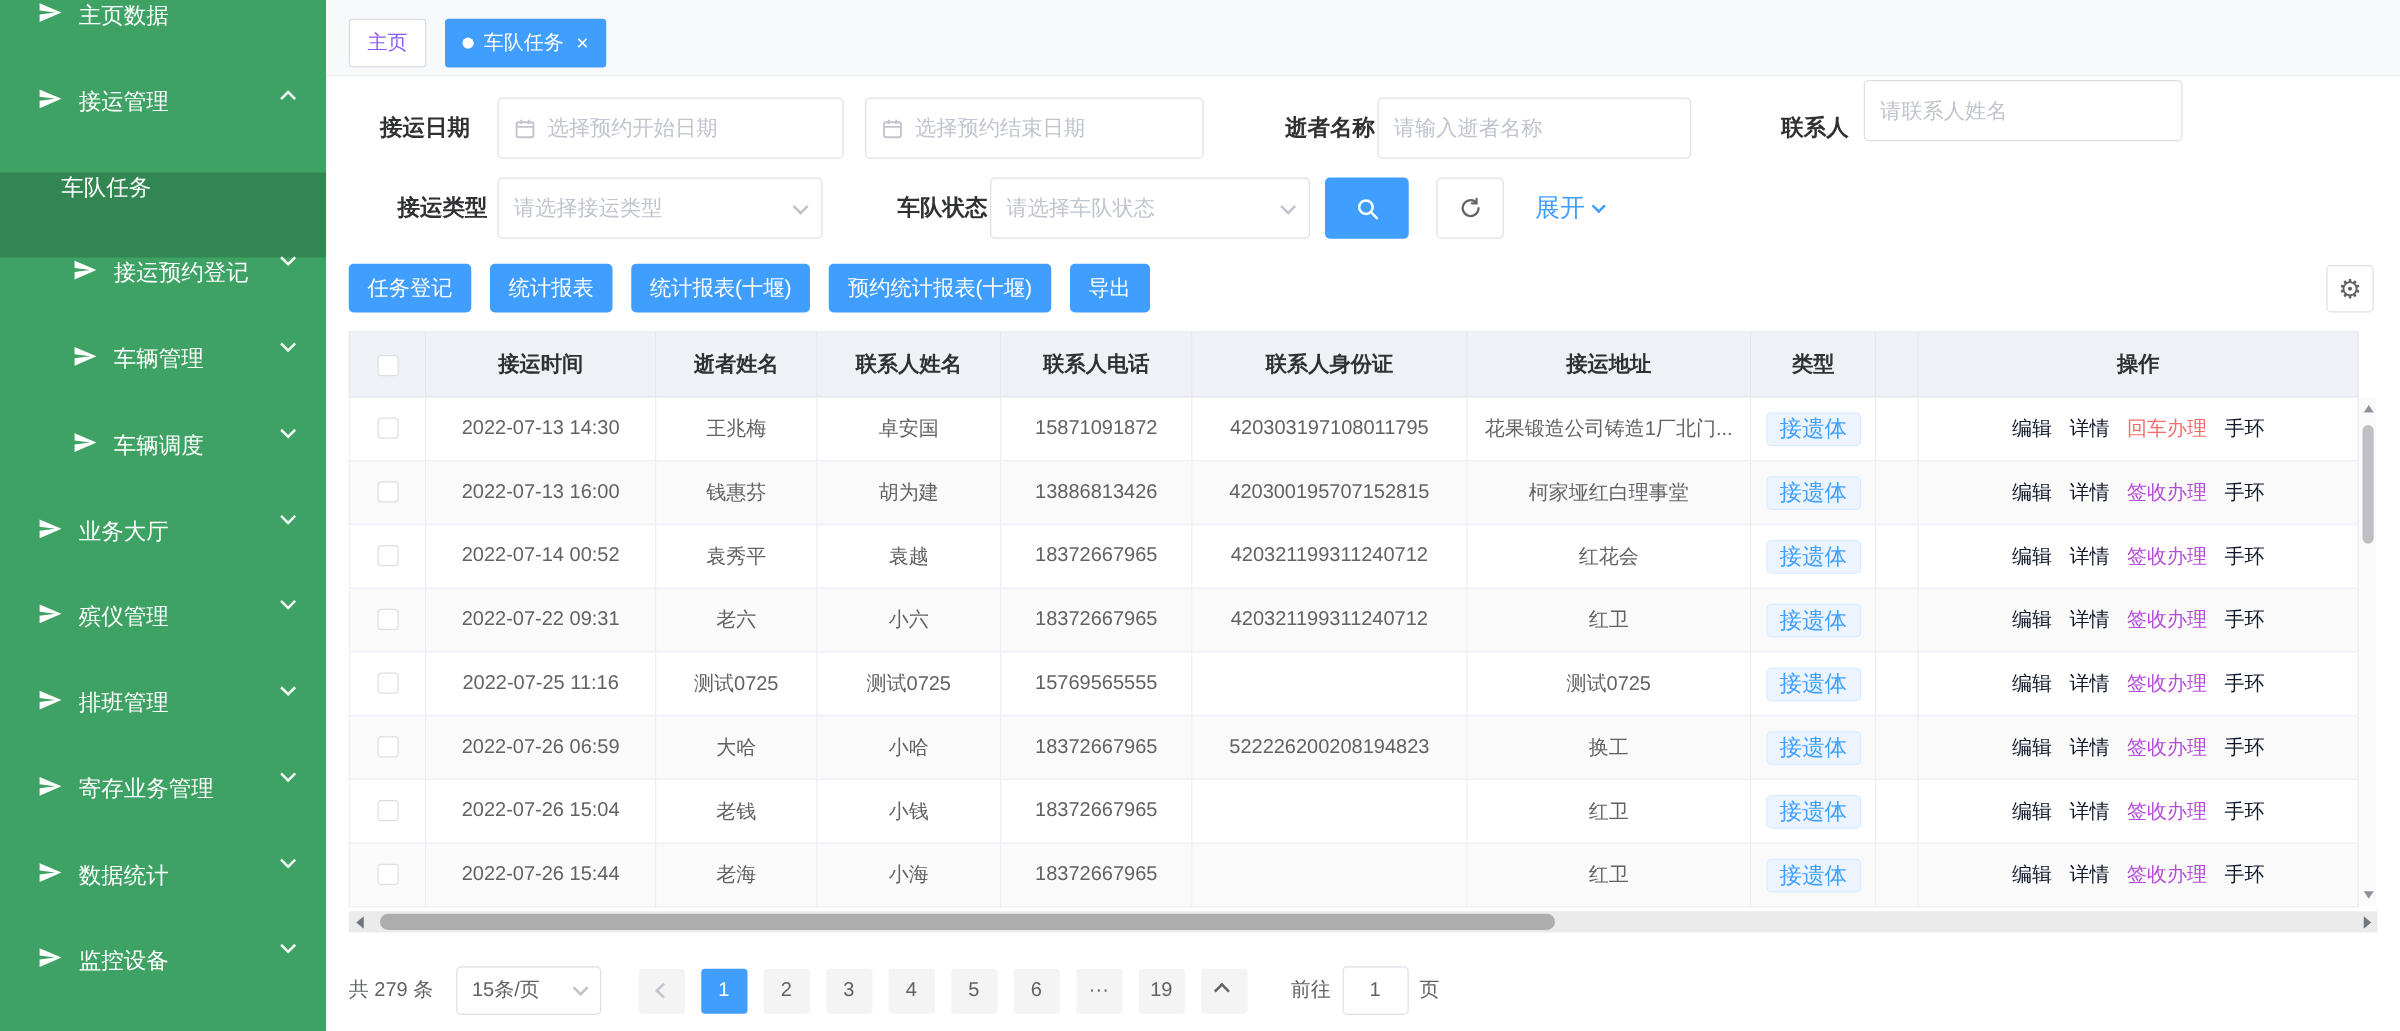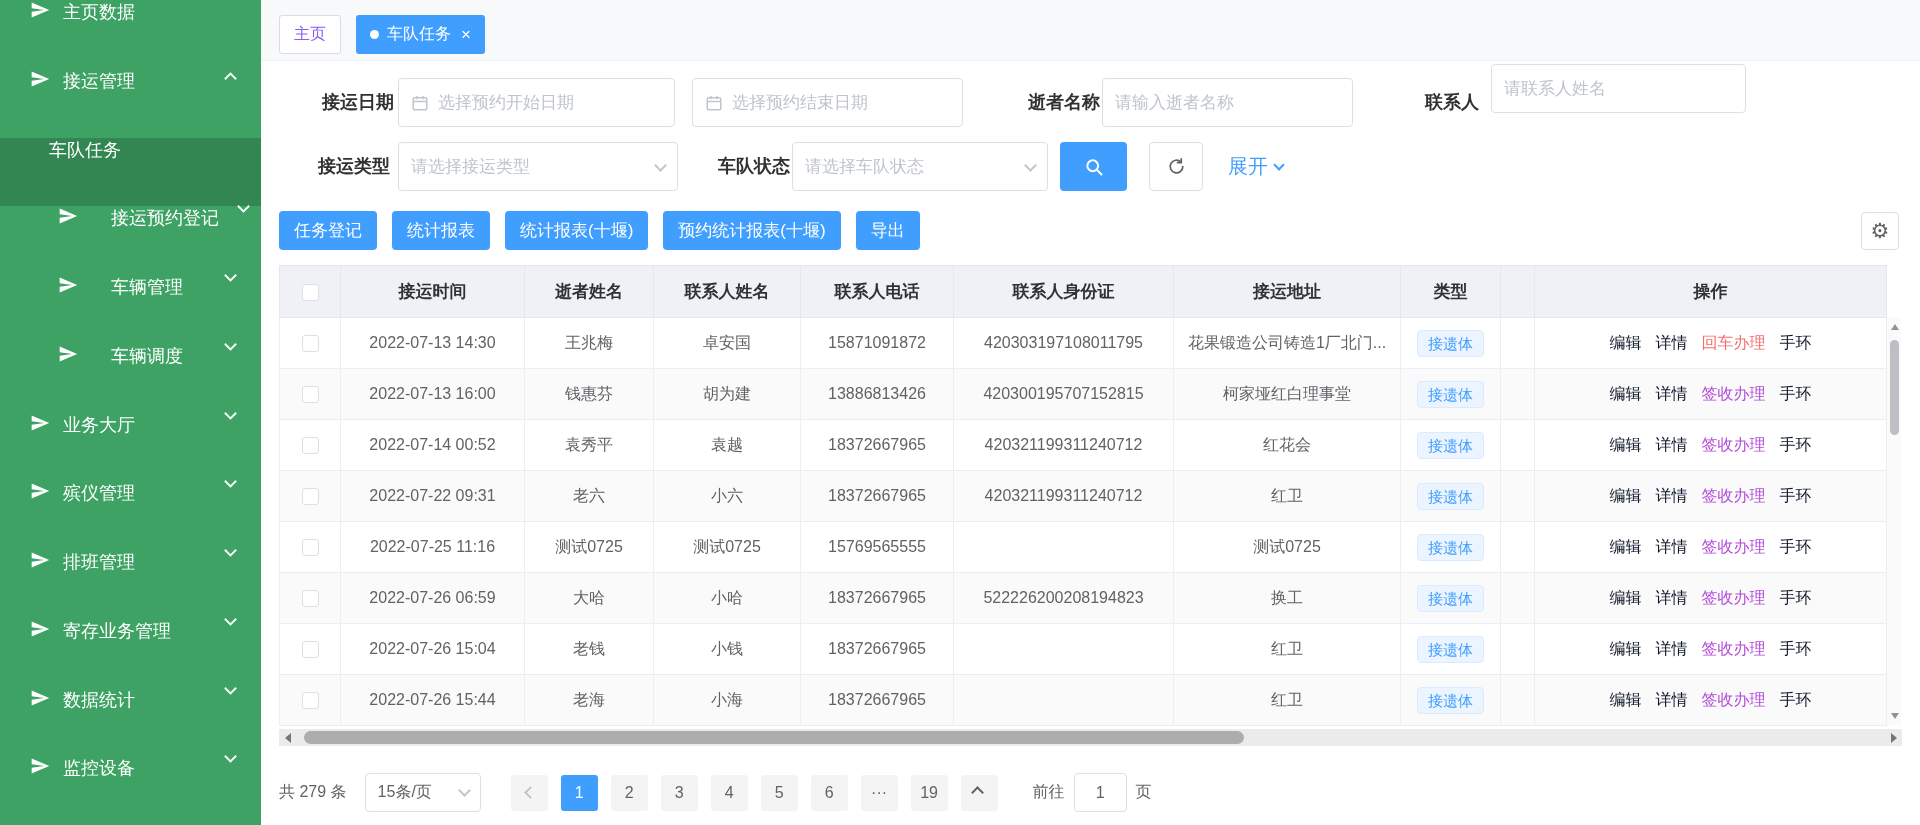--- a/index.html
+++ b/index.html
@@ -3,21 +3,21 @@
 <meta charset="utf-8">
 <style>
   * { margin:0; padding:0; box-sizing:border-box; }
   html,body { width:1920px; height:825px; overflow:hidden; font-family:"Liberation Sans","DejaVu Sans",sans-serif; background:#fff; }
 
   
   .sidebar { position:absolute; left:0; top:0; width:261px; height:825px; background:#3da263; overflow:hidden; }
   .sb-item { height:68.75px; display:flex; padding:0 26px 0 30px; color:#fff; font-size:18px; cursor:pointer; white-space:nowrap; }
   .sb-item .sb-icon { width:20px; height:20px; margin-right:13px; flex:0 0 auto; }
   .sb-item.sub { padding-left:49px; }
-  .sb-item.subgroup { padding-left:58px;gap:20px; }
+  .sb-item.subgroup { padding-left:58px; }
   .sb-item.active { background:rgba(0,0,0,0.17); }
   .chev { display:inline-block; width:9px; height:9px; border-right:2px solid rgba(255,255,255,.95); border-bottom:2px solid rgba(255,255,255,.95); flex:0 0 auto; }
   .chev.down { transform:rotate(45deg); margin-top:-4px; }
   .chev.up { transform:rotate(-135deg); margin-top:5px; }
   .sb-item .chev { margin-left:auto; }
 
   
   .main { position:absolute; left:261px; top:0; right:0; bottom:0; background:#fff; }
   .tabbar { position:absolute; left:0; top:0; right:0; height:61px; background:#f8f9fb; border-bottom:1px solid #eef0f4; }
   .tabs { position:absolute; left:18px; top:15px; display:flex; gap:15px; }
@@ -43,21 +43,21 @@
   .btn-blue { height:39px; padding:0 15px; background:#409eff; color:#fff; border:none; border-radius:4px; font-size:17px; cursor:pointer; white-space:nowrap; font-family:inherit; }
   .btn-gear { position:absolute; left:1600px; top:212px; width:38px; height:38px; background:#fff; border:1px solid #dcdfe6; border-radius:4px; display:flex; align-items:center; justify-content:center; font-size:21px; color:#606266; cursor:pointer; }
 
   
   .table-wrap { position:absolute; left:18px; top:265px; width:1623px; height:462px; }
   table { border-collapse:collapse; table-layout:fixed; width:1607px; }
   th { height:52px; background:#eff1f6; border:1px solid #e4e8ee; font-size:17px; font-weight:bold; color:#303133; text-align:center; }
   td { height:51px; border:1px solid #ebeef5; font-size:16px; color:#606266; text-align:center; white-space:nowrap; overflow:hidden; text-overflow:ellipsis; padding:0 6px; }
   tr.stripe td { background:#fafafa; }
   .checkbox { display:inline-block; width:17px; height:17px; border:1px solid #dcdfe6; border-radius:3px; background:#fff; vertical-align:middle; cursor:pointer; }
-  .tag { display:inline-block; height:27px; line-height:25px; padding:0 10px; background:#ecf5ff; border:1px solid #d9ecff; border-radius:4px; color:#409eff; font-size:15px; }
+  .tag { display:inline-block; height:27px; line-height:25px; padding:0 10px; background:#ecf5ff; border:1px solid #d9ecff; border-radius:4px; color:#409eff; font-size:18px; }
   .lnk { color:#0f172a; font-size:16px; margin:0 7px; cursor:pointer; white-space:nowrap; }
   .lnk.red { color:#f56c6c; }
   .lnk.purple { color:#b44bd9; }
 
   
   .vsb { position:absolute; left:1607px; top:53px; width:15px; height:407px; background:#fafafa; border-left:1px solid #ebeef5; }
   .vsb .thumb { position:absolute; left:3px; top:22px; width:9px; height:95px; background:#bdbfc4; border-radius:5px; }
   .tri { position:absolute; left:3.5px; width:0; height:0; }
   .tri.up { top:6px; border-left:4px solid transparent; border-right:4px solid transparent; border-bottom:6px solid #8d939e; }
   .tri.dn { bottom:6px; border-left:4px solid transparent; border-right:4px solid transparent; border-top:6px solid #8d939e; }
@@ -173,21 +173,21 @@
     <div class="tab plain">
       <span>主页</span>
     </div>
     <div class="tab active">
       <span class="dot"></span>
       <span>车队任务</span>
       <span class="close">×</span>
     </div>
   </div>
 
-  <div class="f-label" style="left:22px; top:78px; width:111px;font-family:Liberation Serif, serif;">接运日期</div>
+  <div class="f-label" style="left:4px; top:78px; width:111px;font-family:Liberation Serif, serif;">接运日期</div>
   <div class="el-input" style="left:431px; top:78px; width:271px;">
     <svg width="18" height="18" viewBox="0 0 24 24">
         <rect x="3" y="5" width="18" height="16" rx="2" fill="none" stroke="#c0c4cc" stroke-width="2"></rect>
         <line x1="3" y1="10" x2="21" y2="10" stroke="#c0c4cc" stroke-width="2"></line>
         <line x1="8" y1="2.5" x2="8" y2="7" stroke="#c0c4cc" stroke-width="2"></line>
         <line x1="16" y1="2.5" x2="16" y2="7" stroke="#c0c4cc" stroke-width="2"></line>
       </svg>
     <input placeholder="选择预约结束日期" style="">
   </div>
   <div class="el-input" style="left:137px; top:78px; width:277px;">
@@ -202,21 +202,21 @@
   <div class="f-label" style="left:700px; top:78px; width:139px;">逝者名称</div>
   <div class="el-input" style="left:841px; top:78px; width:251px;">
     <input placeholder="请输入逝者名称" style="">
   </div>
   <div class="f-label" style="left:1090px; top:78px; width:128px;">联系人</div>
   <div class="el-input" style="left:1230px; top:64px; width:255px;">
     <input placeholder="请联系人姓名" style="">
   </div>
 
   <div class="f-label" style="left:18px; top:142px; width:111px;">接运类型</div>
-  <div class="el-input" style="left:137px; top:142px; width:280px;">
+  <div class="el-input" style="left:137px; top:142px; width:260px;">
     <input readonly="" placeholder="请选择接运类型" style="">
     <span class="chev down"></span>
   </div>
   <div class="f-label" style="left:418px; top:142px; width:111px;">车队状态</div>
   <div class="el-input" style="left:531px; top:142px; width:256px;">
     <input readonly="" placeholder="请选择车队状态" style="">
     <span class="chev down"></span>
   </div>
   <button class="btn-search">
     <svg width="20" height="20" viewBox="0 0 24 24">

